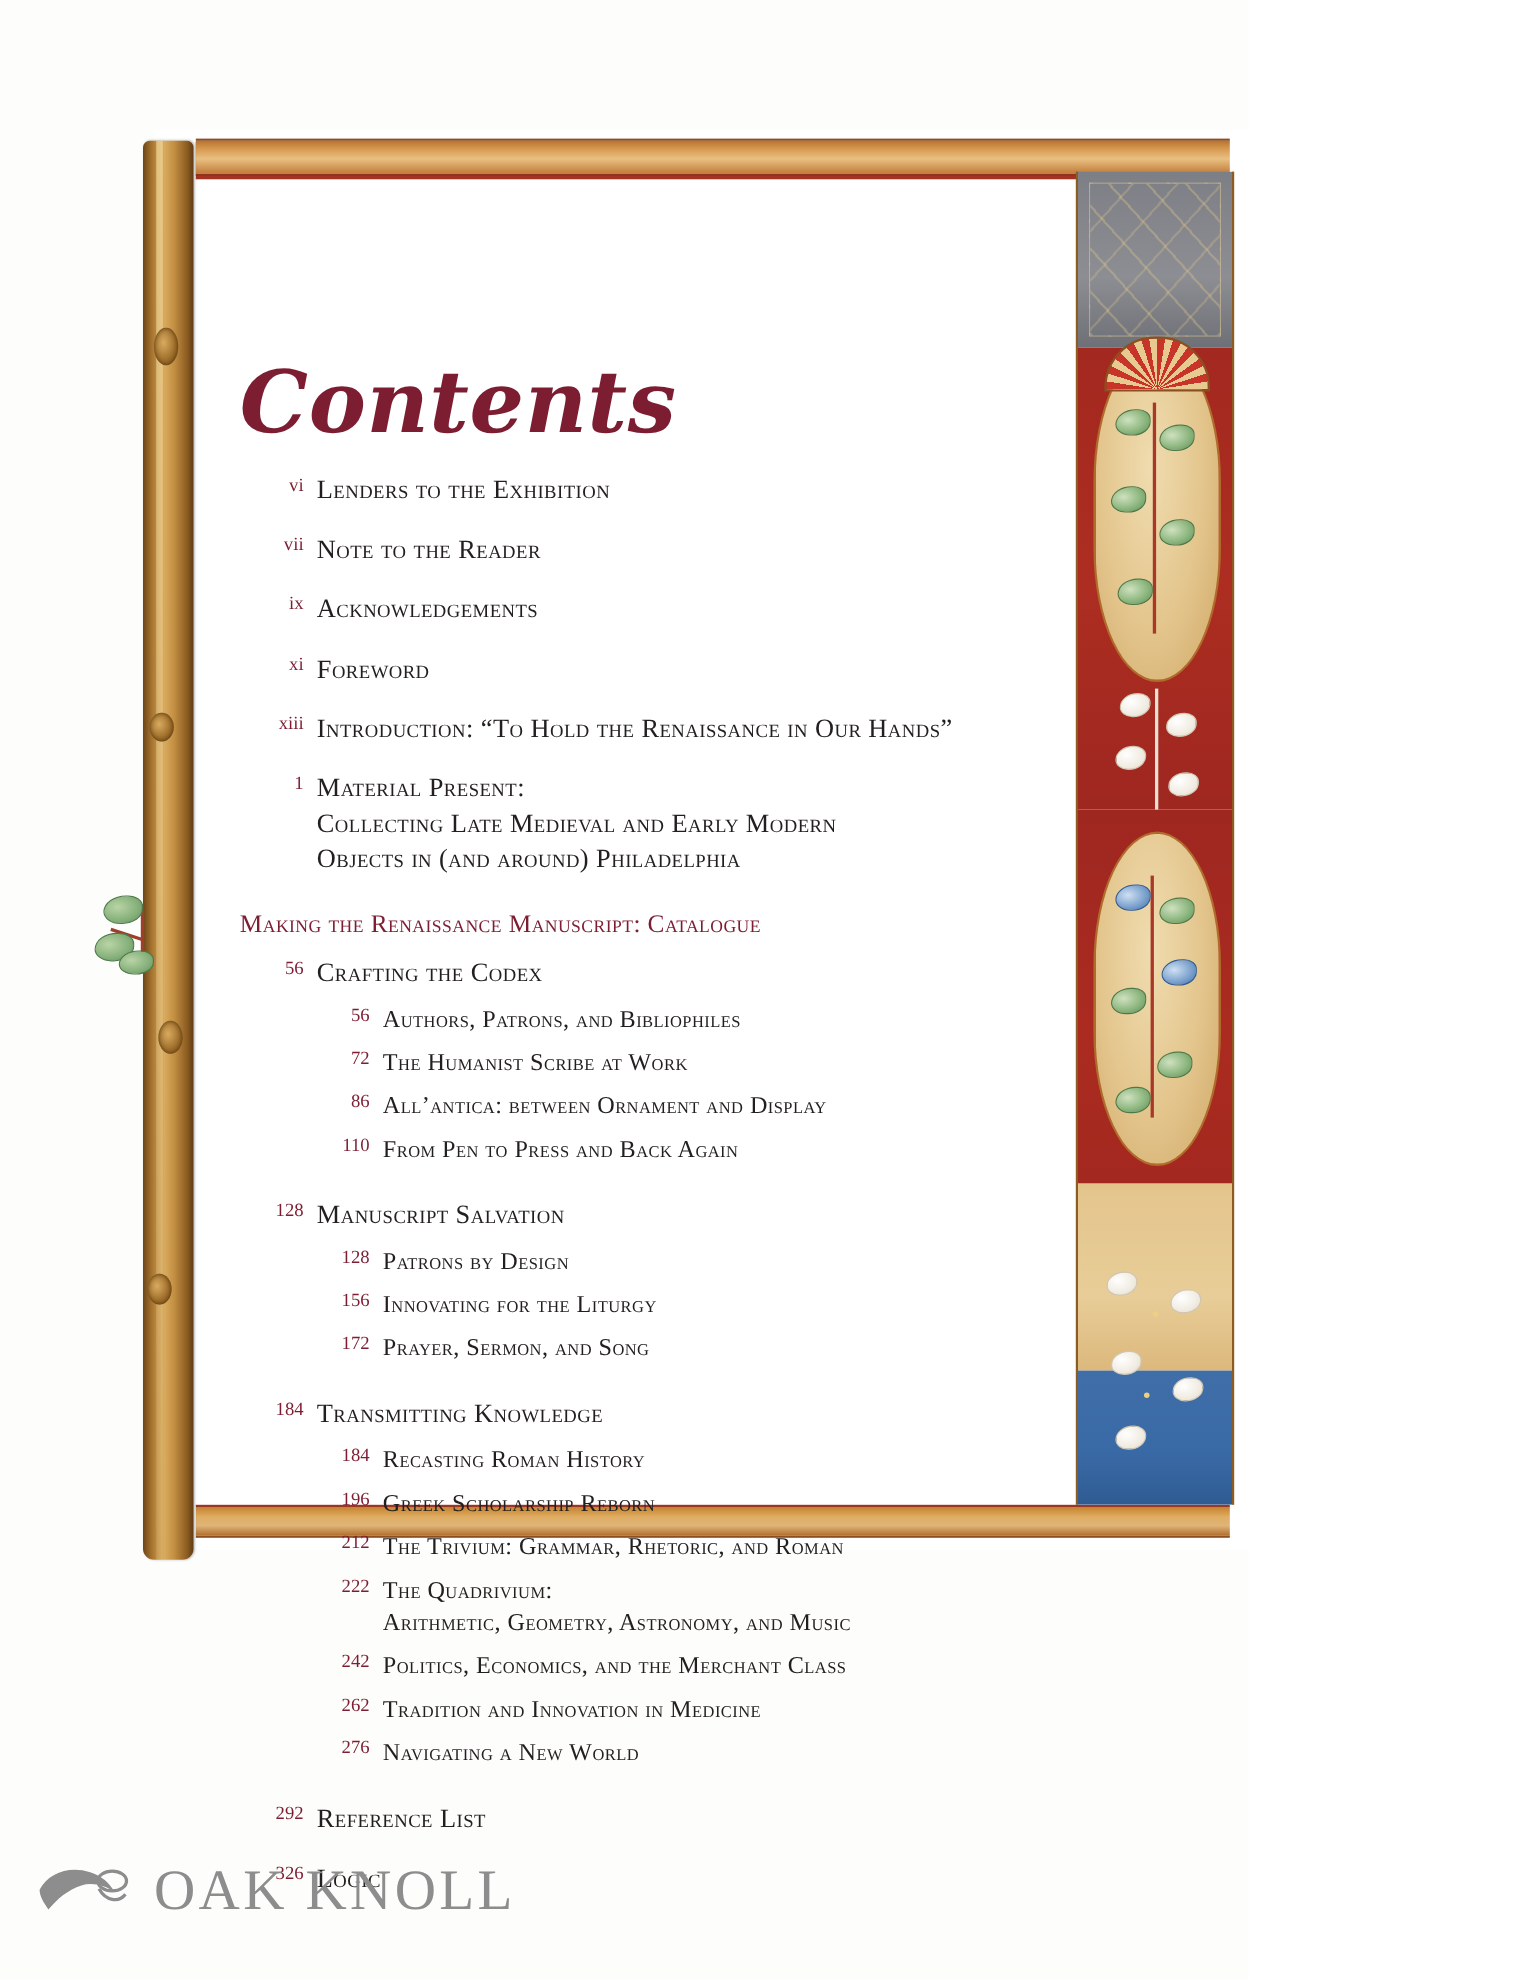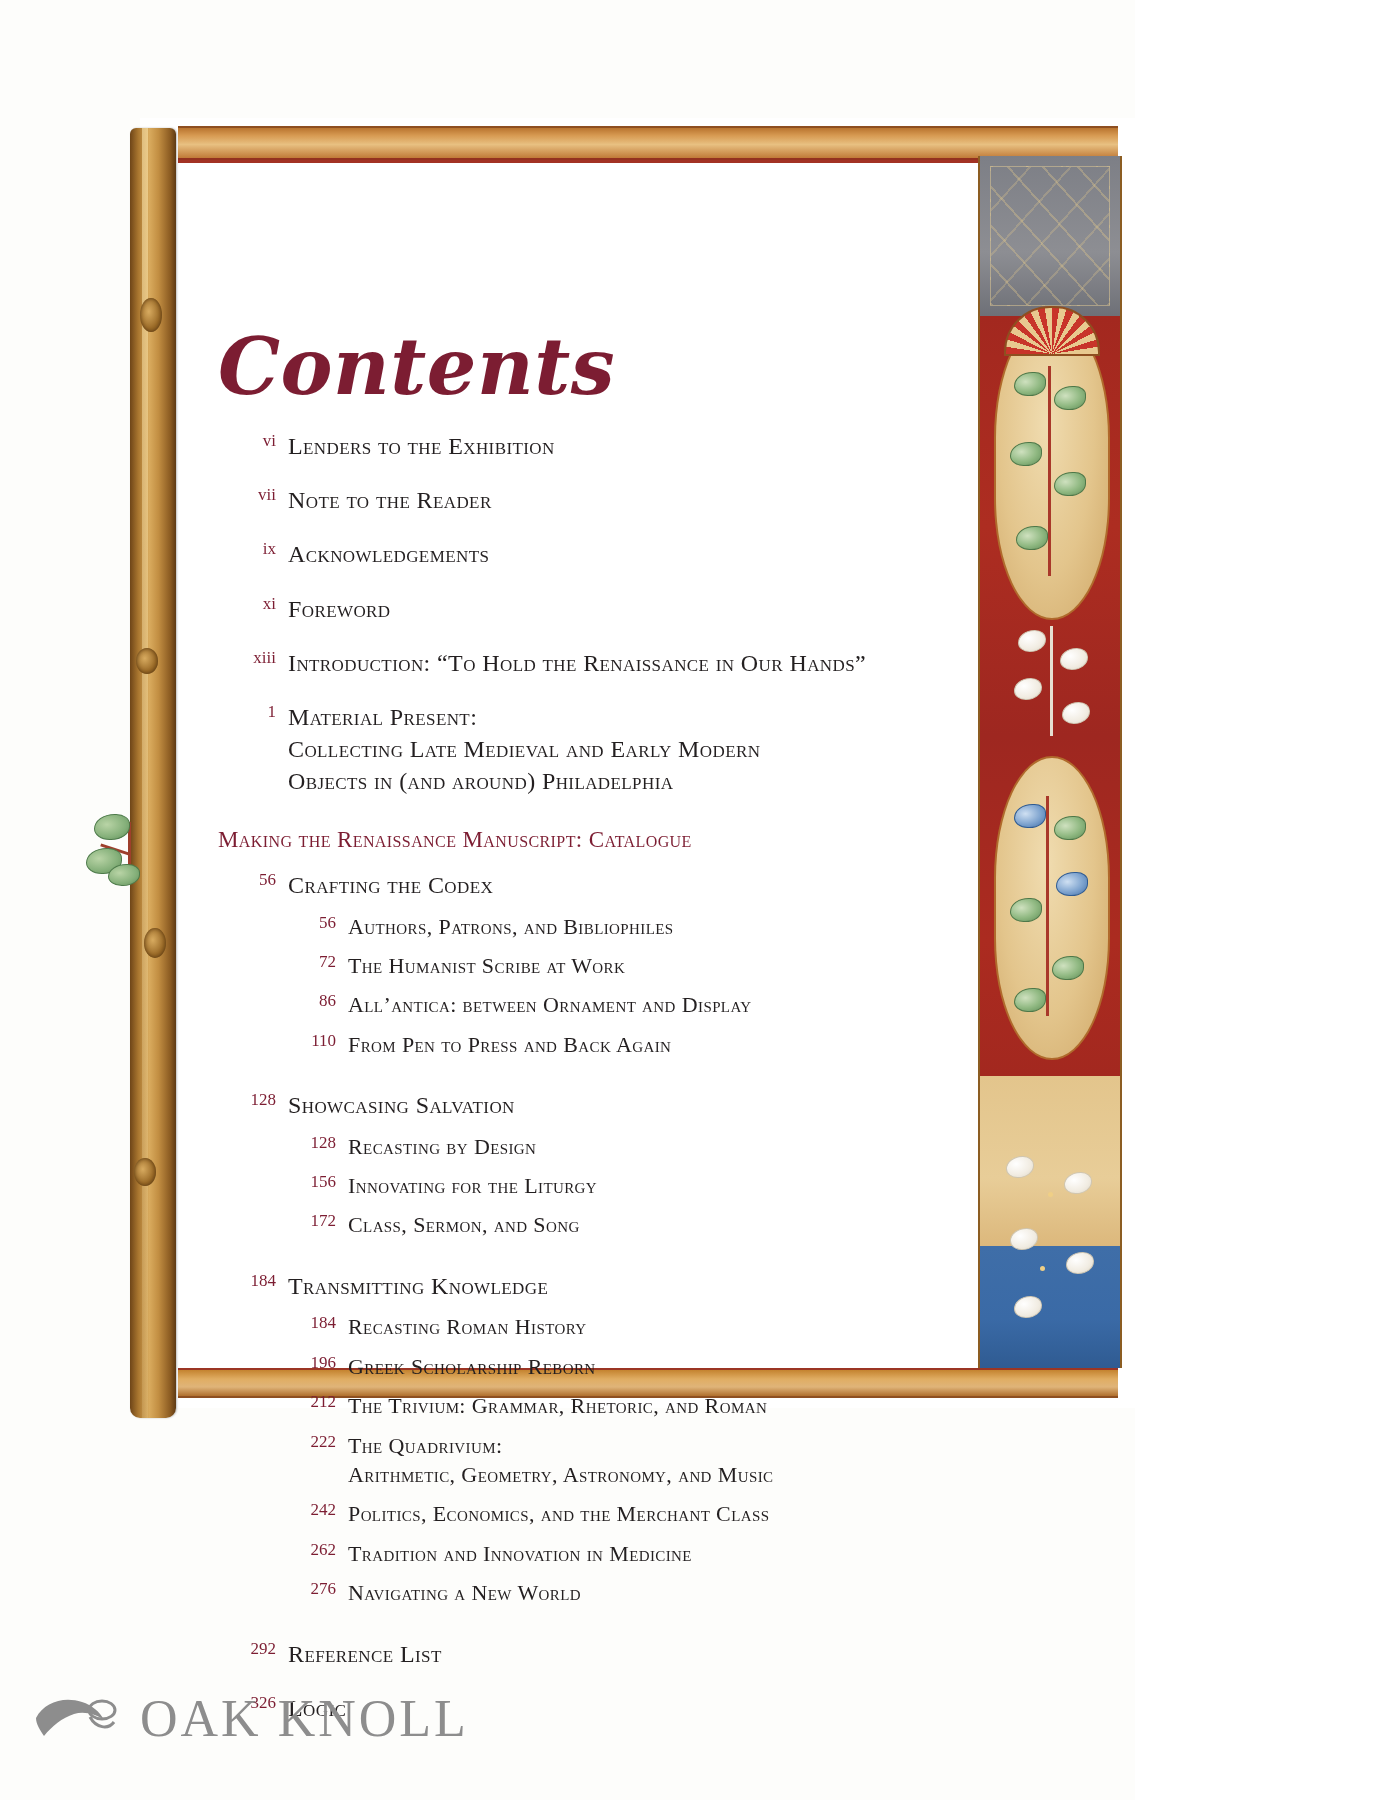--- a/index.html
+++ b/index.html
@@ -372,33 +372,33 @@
       </div>
       <div class="toc-row tight sub-row">
         <span class="pg sub">110</span>
         <span class="label">From Pen to Press and Back Again</span>
       </div>
     </div>
 
     <div class="group spacer-top">
       <div class="toc-row tight">
         <span class="pg">128</span>
-        <span class="label">Showcasing Salvation</span>
+        <span class="label">Manuscript Salvation</span>
       </div>
       <div class="toc-row tight sub-row">
         <span class="pg sub">128</span>
-        <span class="label">Recasting by Design</span>
+        <span class="label">Patrons by Design</span>
       </div>
       <div class="toc-row tight sub-row">
         <span class="pg sub">156</span>
         <span class="label">Innovating for the Liturgy</span>
       </div>
       <div class="toc-row tight sub-row">
         <span class="pg sub">172</span>
-        <span class="label">Class, Sermon, and Song</span>
+        <span class="label">Prayer, Sermon, and Song</span>
       </div>
     </div>
 
     <div class="group spacer-top">
       <div class="toc-row tight">
         <span class="pg">184</span>
         <span class="label">Transmitting Knowledge</span>
       </div>
       <div class="toc-row tight sub-row">
         <span class="pg sub">184</span>

